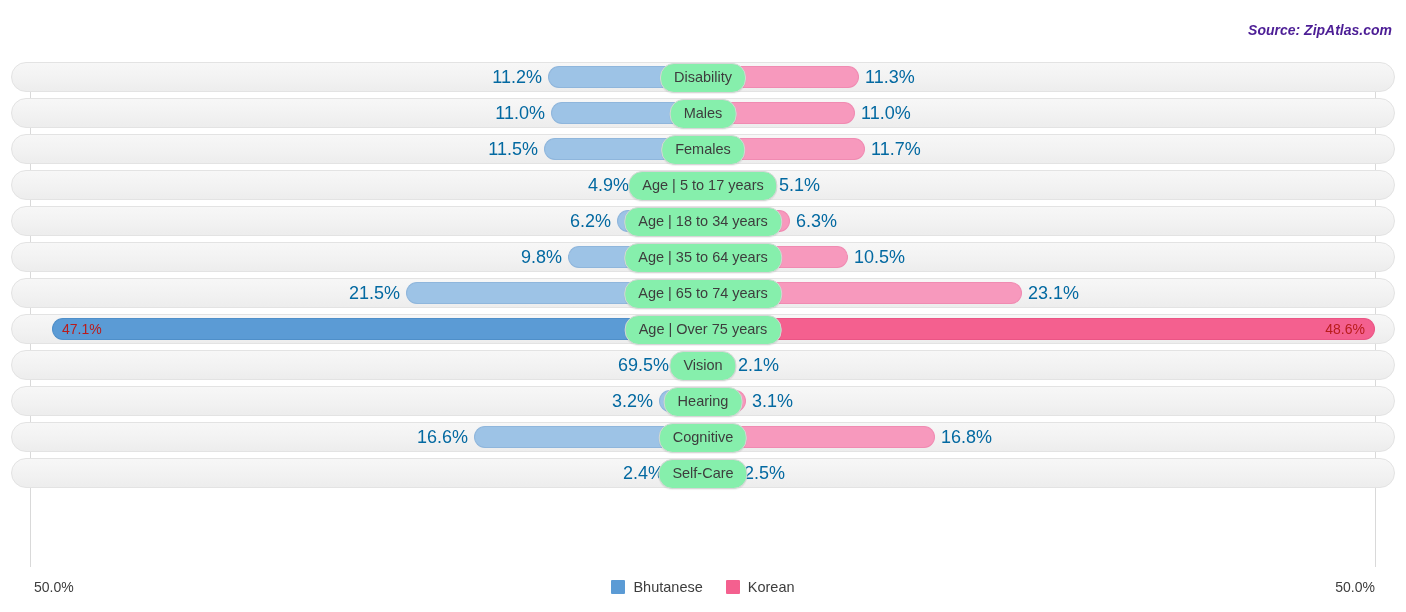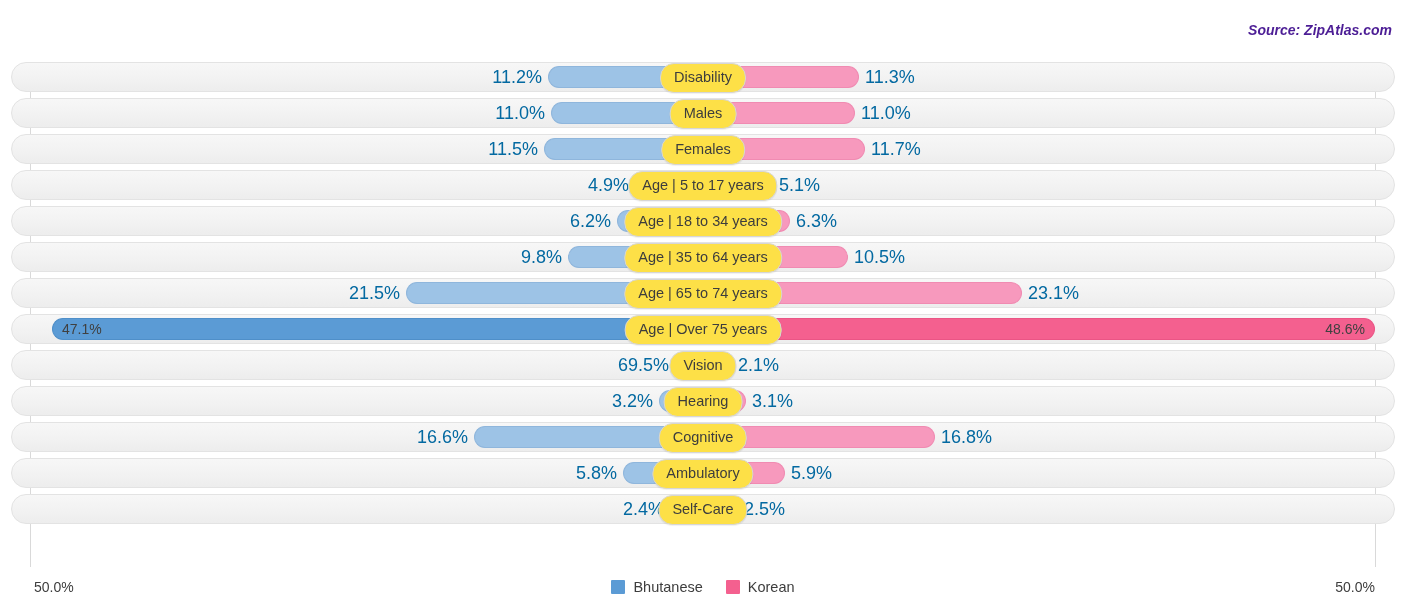--- a/index.html
+++ b/index.html
@@ -123,34 +123,34 @@
     line-height: 30px;
     font-size: 18px;
     color: #0369a1;
     white-space: nowrap;
   }
   .val-left  { text-align: right; }
   .val-right { text-align: center; }
 
   
   .val.inside {
-    color: #404040;
+    color: #b91c1c;
     font-size: 14px;
   }
 
   
   .pill {
     position: absolute;
     top: 1px;
     height: 28px;
     line-height: 27px;
     padding: 0 13px;
     transform: translateX(-50%);
     left: 703px;
-    background: #fde047;
+    background: #86efac;
     border: 1px solid #d6d6d6;
     border-radius: 14px;
     font-size: 14.5px;
     color: #3d3d3d;
     white-space: nowrap;
     box-shadow: 0 1px 1px rgba(0,0,0,0.06);
     z-index: 3;
   }
 
   
@@ -292,28 +292,20 @@
         <div class="row">
           <div class="track"></div>
           <div class="bar bar-left" style="width: 229px;"></div>
           <div class="bar bar-right" style="width: 232px;"></div>
           <div class="val val-left" style="right: 938px;">16.6%</div>
           <div class="val val-right" style="left: 941px;">16.8%</div>
           <div class="pill">Cognitive</div>
         </div>
         <div class="row">
           <div class="track"></div>
-          <div class="bar bar-left" style="width: 80px;"></div>
-          <div class="bar bar-right" style="width: 82px;"></div>
-          <div class="val val-left" style="right: 789px;">5.8%</div>
-          <div class="val val-right" style="left: 791px;">5.9%</div>
-          <div class="pill">Ambulatory</div>
-        </div>
-        <div class="row">
-          <div class="track"></div>
           <div class="bar bar-left" style="width: 33px;"></div>
           <div class="bar bar-right" style="width: 35px;"></div>
           <div class="val val-left" style="right: 742px;">2.4%</div>
           <div class="val val-right" style="left: 744px;">2.5%</div>
           <div class="pill">Self-Care</div>
         </div>
       </div>
   </div>
 
   <div class="footer">

